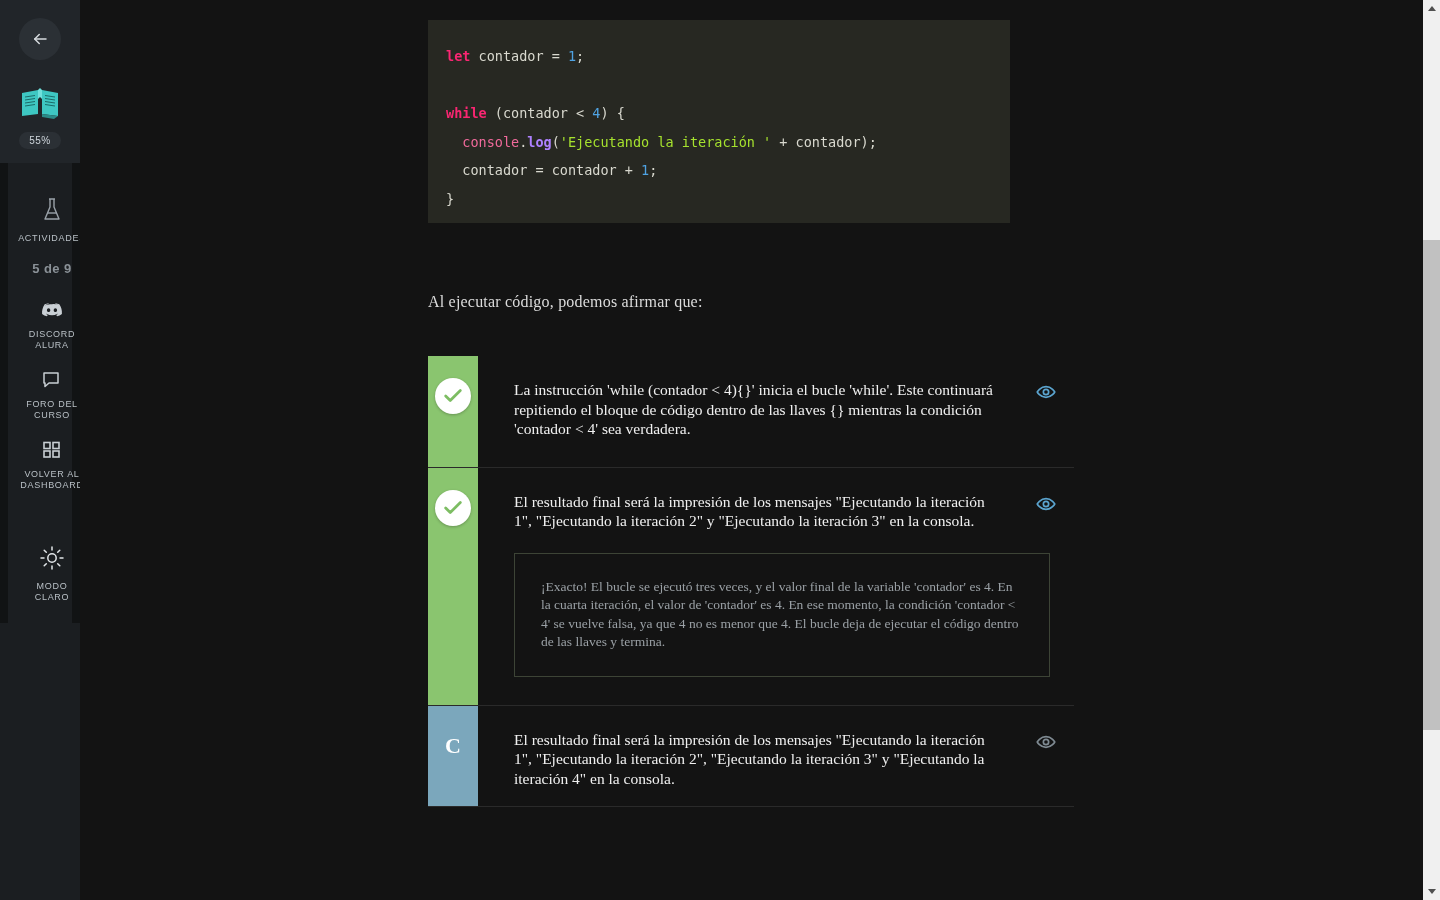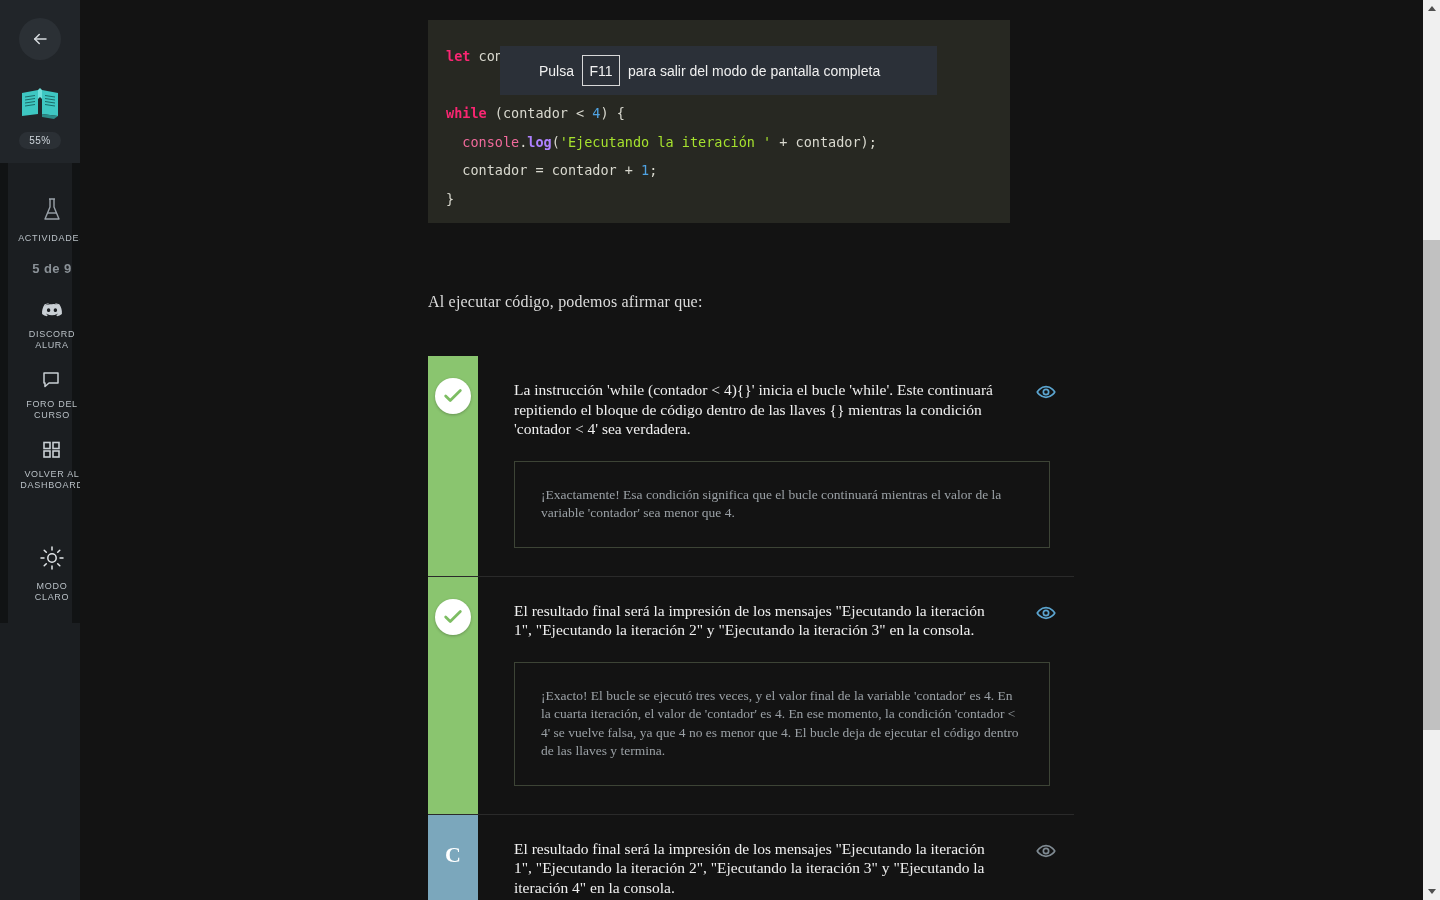--- a/index.html
+++ b/index.html
@@ -316,44 +316,38 @@
 
     <section class="code-card">
       <pre class="code"><span class="tok-kw">let </span><span class="tok-var">contador </span><span class="tok-plain">= </span><span class="tok-num">1</span><span class="tok-plain">;</span>
 
 <span class="tok-kw">while </span><span class="tok-plain">(contador &lt; </span><span class="tok-num">4</span><span class="tok-plain">) {</span>
 <span class="tok-plain">  </span><span class="tok-obj">console</span><span class="tok-plain">.</span><span class="tok-fn">log</span><span class="tok-plain">(</span><span class="tok-str">'Ejecutando la iteración '</span><span class="tok-plain"> + contador);</span>
 <span class="tok-plain">  contador = contador + </span><span class="tok-num">1</span><span class="tok-plain">;</span>
 <span class="tok-plain">}</span></pre>
     </section>
 
-    <div class="fs-overlay">
-      <span>Pulsa</span>
-      <span class="key">F11</span>
-      <span>para salir del modo de pantalla completa</span>
-    </div>
 
     <div class="question">Al ejecutar código, podemos afirmar que:</div>
 
     <div class="cards">
         <div class="card card-1">
           <div class="card-bar bar-correct" style="background: rgb(138, 197, 111);">
             <div class="check-circle">
               <svg width="22" height="22" viewBox="0 0 24 24" fill="none" stroke="#7dbd63" stroke-width="3" stroke-linecap="round" stroke-linejoin="round">
                 <polyline points="20 6 9 17 4 12"></polyline>
               </svg>
             </div>
           </div>
           <div class="card-body">
             <div class="card-stmt">La instrucción 'while (contador &lt; 4){}' inicia el bucle 'while'. Este continuará repitiendo el bloque de código dentro de las llaves {} mientras la condición 'contador &lt; 4' sea verdadera.</div>
             <div class="eye"><svg width="20" height="20" viewBox="0 0 24 24" fill="none" stroke="#5ba4cf" stroke-width="2" stroke-linecap="round" stroke-linejoin="round">
                 <path d="M1.5 12S5 5.5 12 5.5 22.5 12 22.5 12 19 18.5 12 18.5 1.5 12 1.5 12z"></path>
                 <circle cx="12" cy="12" r="3.2"></circle>
               </svg></div>
-            <div class="explain">¡Exactamente! Esa condición significa que el bucle continuará mientras el valor de la variable 'contador' sea menor que 4.</div>
           </div>
         </div>
         <div class="card card-2">
           <div class="card-bar bar-correct" style="background: rgb(138, 197, 111);">
             <div class="check-circle">
               <svg width="22" height="22" viewBox="0 0 24 24" fill="none" stroke="#7dbd63" stroke-width="3" stroke-linecap="round" stroke-linejoin="round">
                 <polyline points="20 6 9 17 4 12"></polyline>
               </svg>
             </div>
           </div>

